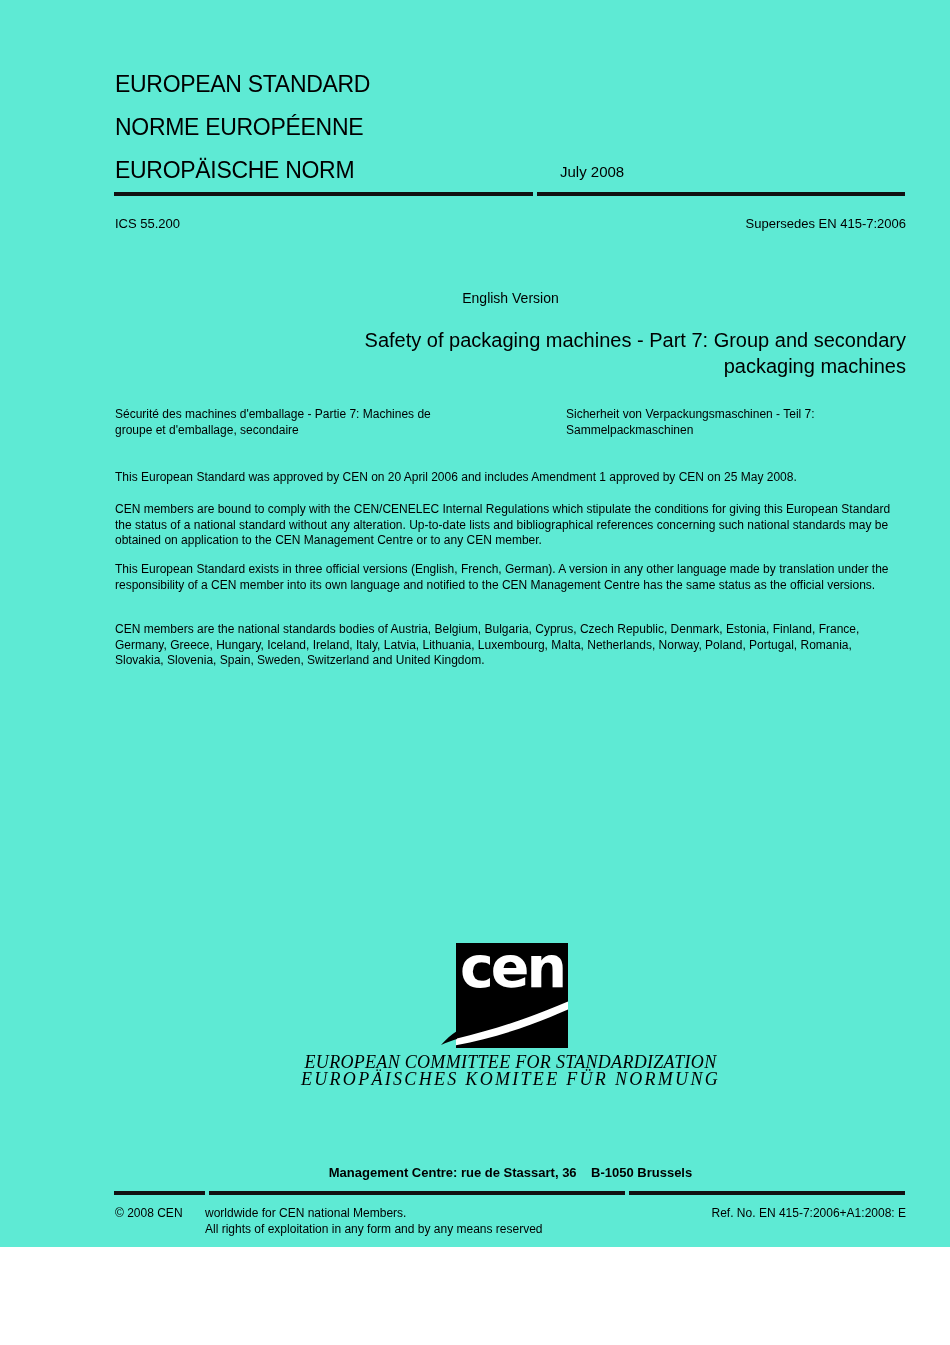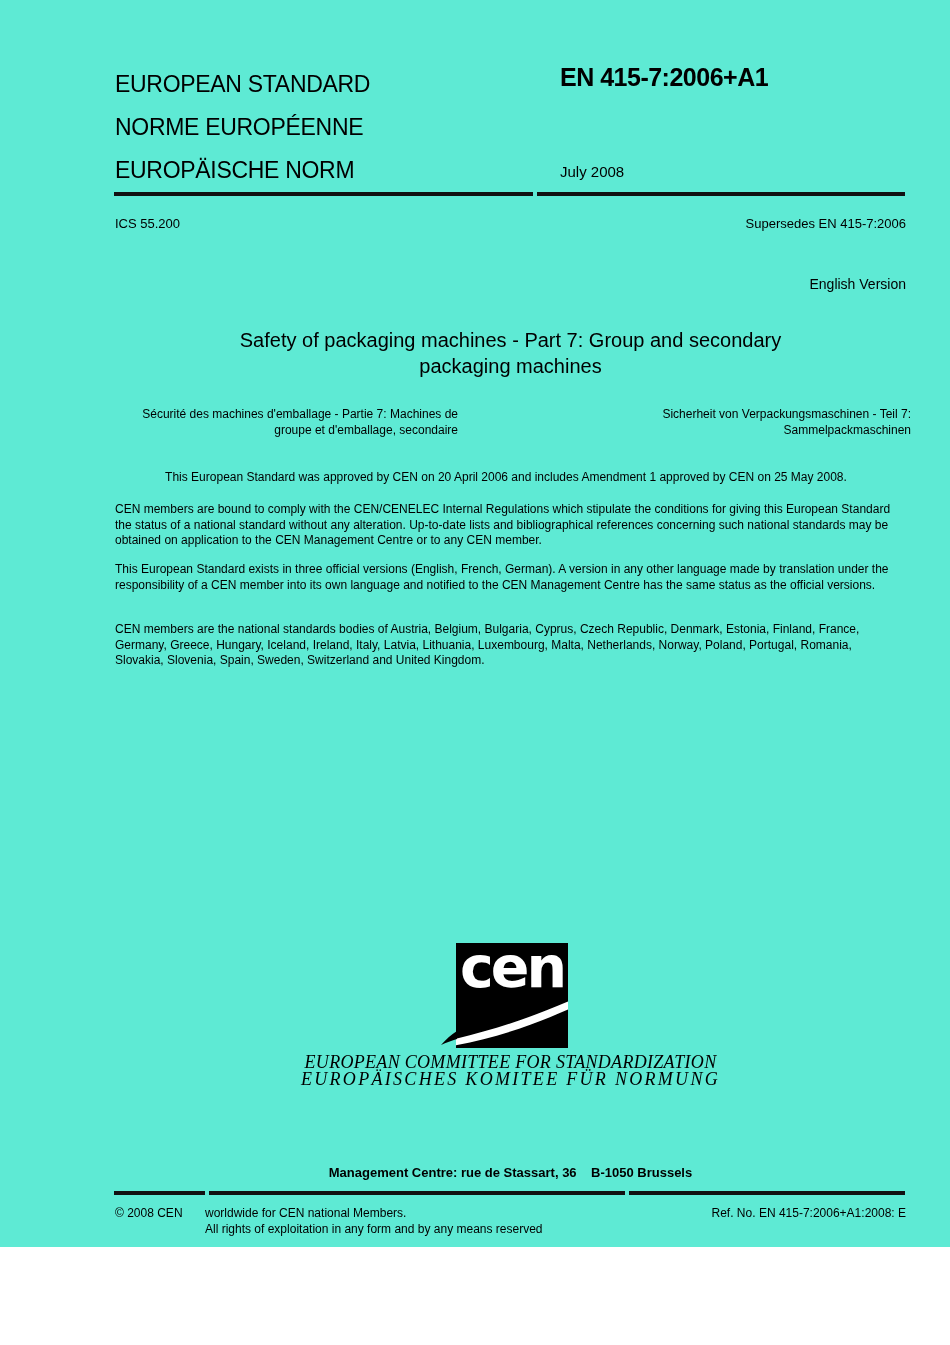--- a/index.html
+++ b/index.html
@@ -20,29 +20,29 @@
   .hdr-date { left: 560px; top: 163px; font-size: 15px; text-align: center; }
 
   .rule { position: absolute; height: 4px; background: #111111; }
   .hr1a { left: 114px; top: 192px; width: 419px; }
   .hr1b { left: 537px; top: 192px; width: 368px; }
 
   .ics  { left: 115px; top: 216px; font-size: 13px; }
   .supersedes { right: 44px; top: 216px; font-size: 13px; text-align: right; }
 
   .centercol { left: 115px; width: 791px; text-align: center; }
-  .version { top: 276px; font-size: 14px; text-align: right; }
-  .title-en { top: 327px; font-size: 20px; line-height: 26px; }
+  .version { top: 290px; font-size: 14px; }
+  .title-en { top: 327px; font-size: 20px; line-height: 26px; text-align: right; }
 
-  .subtitle { font-size: 12px; line-height: 16px; text-align: right; }
+  .subtitle { font-size: 12px; line-height: 16px; text-align: left; }
   .sub-fr { left: 115px; top: 406px; width: 343px; }
   .sub-de { left: 566px; top: 406px; width: 345px; }
 
   .para { left: 115px; width: 782px; font-size: 12px; line-height: 15.5px; text-align: left; }
-  .p0 { top: 470px; text-align: center; }
+  .p0 { top: 470px; }
   .p1 { top: 502px; }
   .p2 { top: 562px; }
   .p3 { top: 622px; }
 
   
   .logo { left: 456px; top: 943px; width: 112px; height: 105px; background: #000000; overflow: hidden; }
   .logo-text {
     position: absolute; left: 4px; top: -9px;
     color: #ffffff; font-size: 57px; font-weight: bold; letter-spacing: -3px;
     font-family: "DejaVu Sans", sans-serif;
@@ -69,21 +69,20 @@
 <body>
 
 <div class="page">
 
   <div class="abs hdr-left">
     <div>EUROPEAN STANDARD</div>
     <div>NORME EUROPÉENNE</div>
     <div>EUROPÄISCHE NORM</div>
   </div>
 
-  <div class="abs hdr-code">EN 415-7:2006+A1</div>
   <div class="abs hdr-date">July 2008</div>
 
   <div class="rule hr1a"></div>
   <div class="rule hr1b"></div>
 
   <div class="abs ics">ICS 55.200</div>
   <div class="abs supersedes">Supersedes EN 415-7:2006</div>
 
   <div class="abs centercol version">English Version</div>
 

